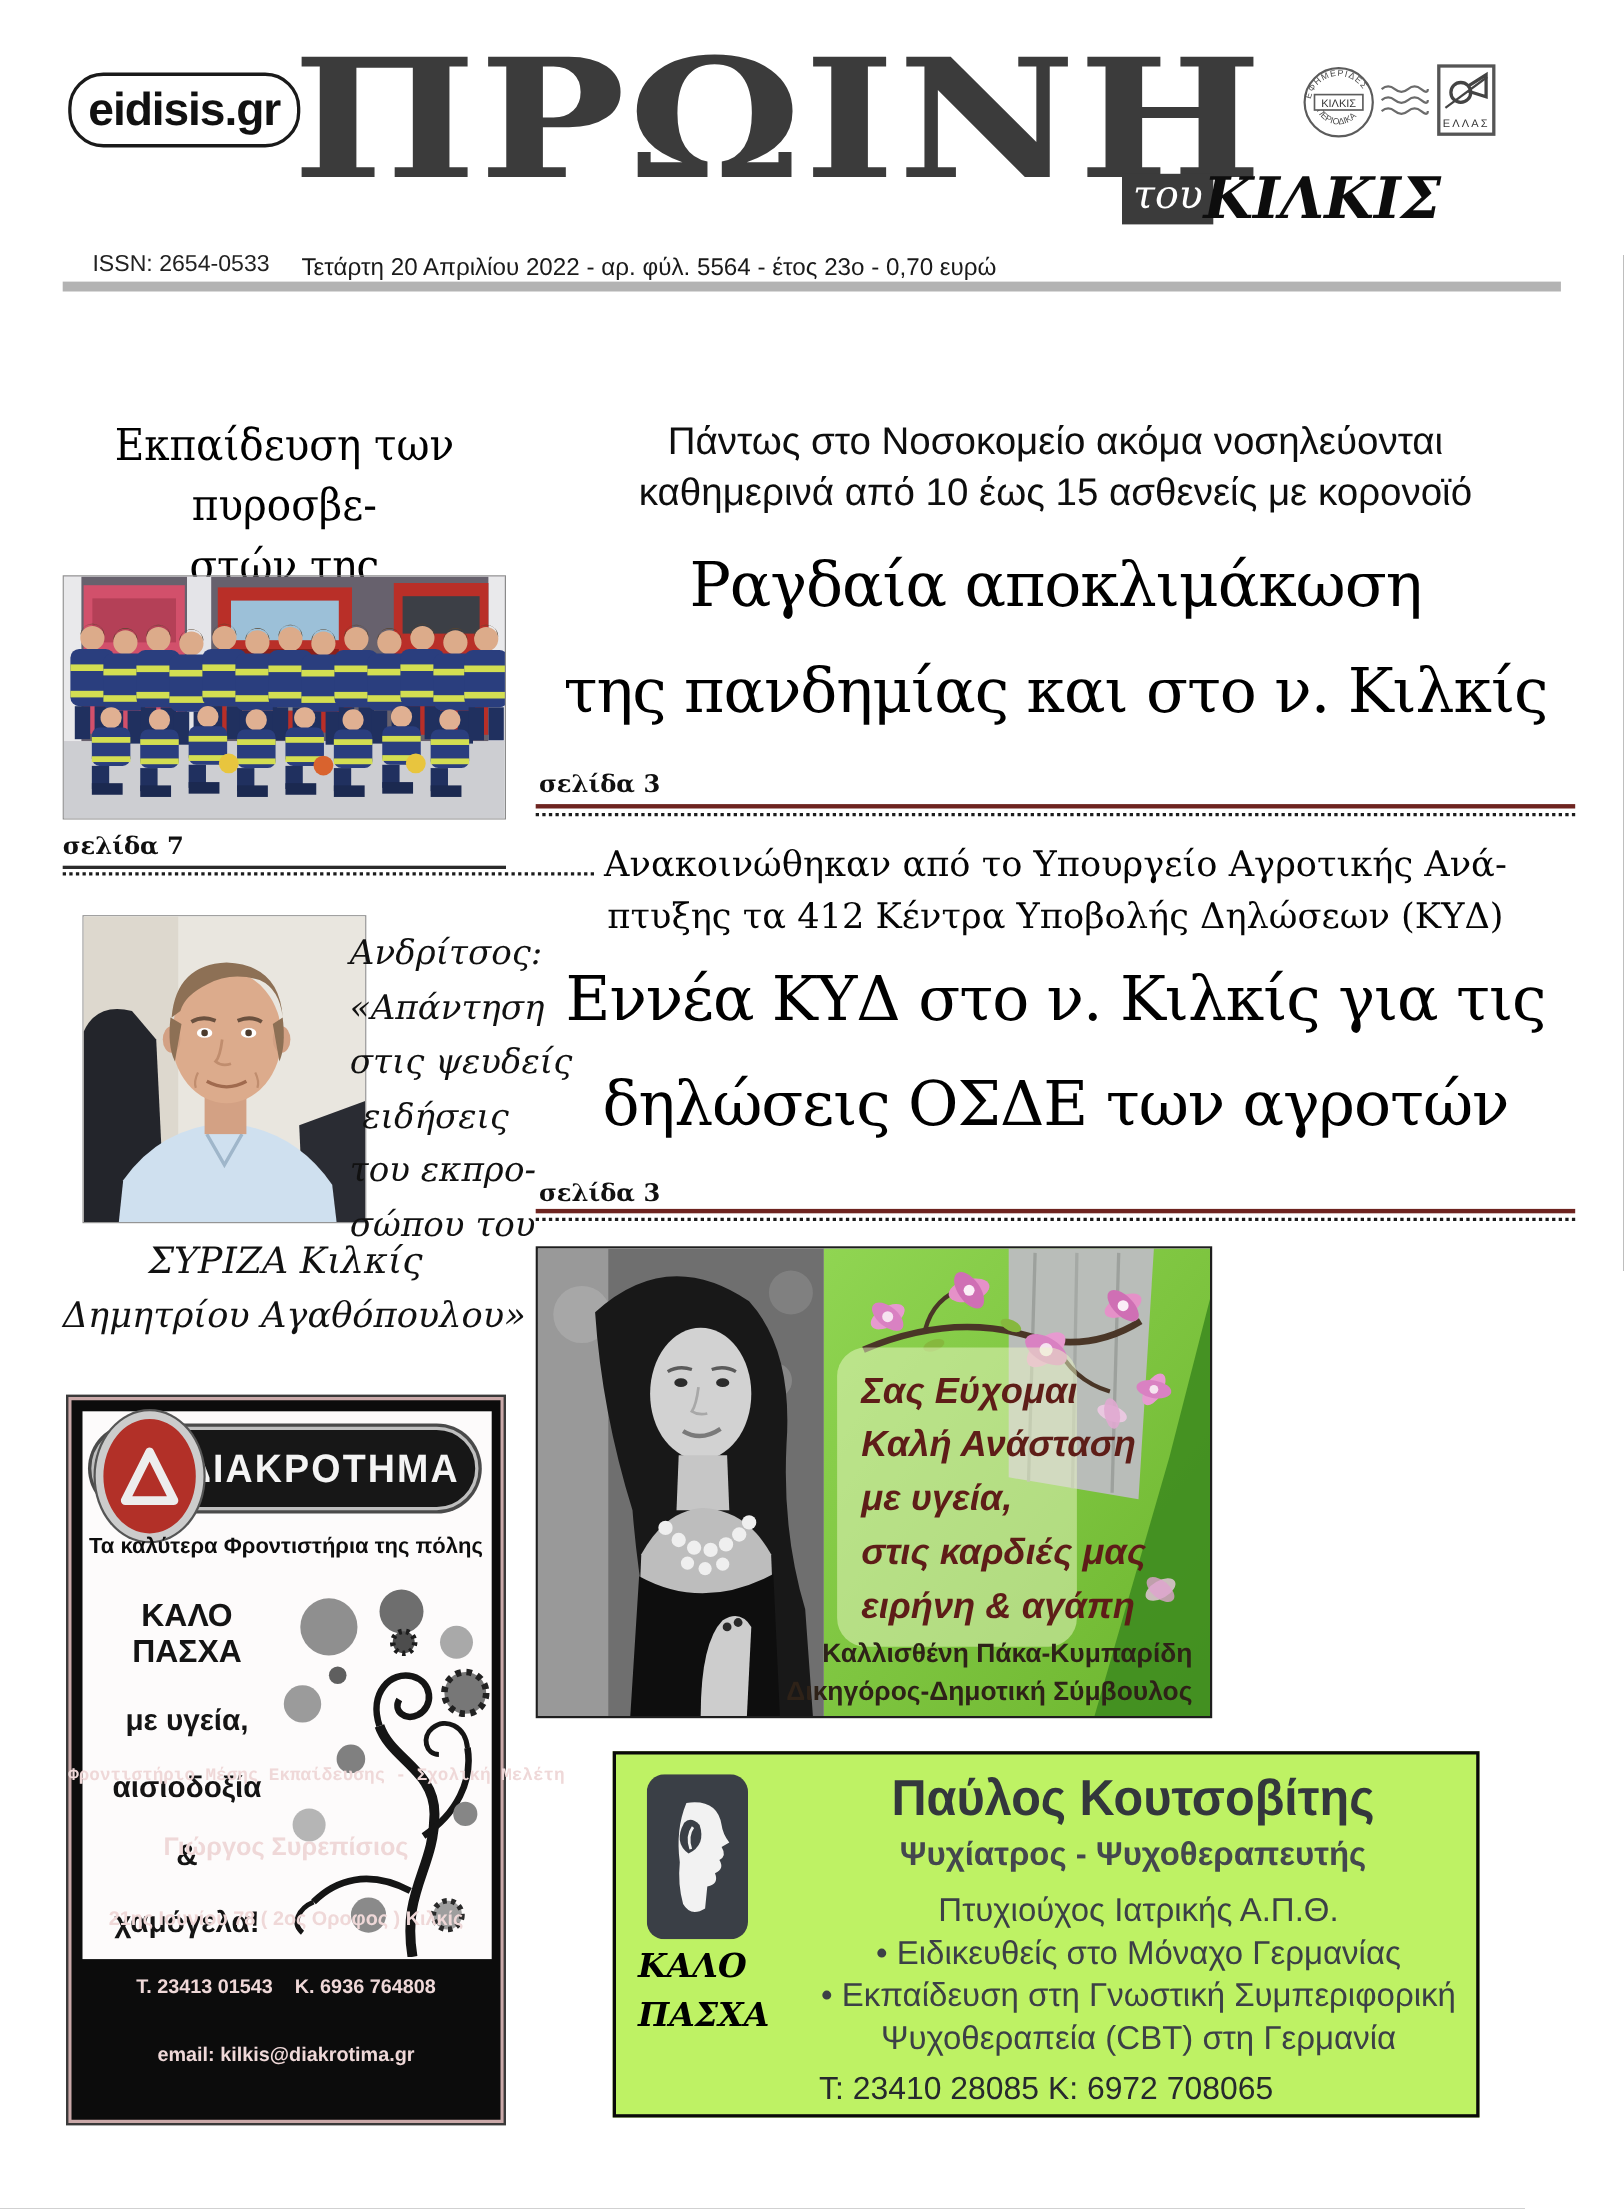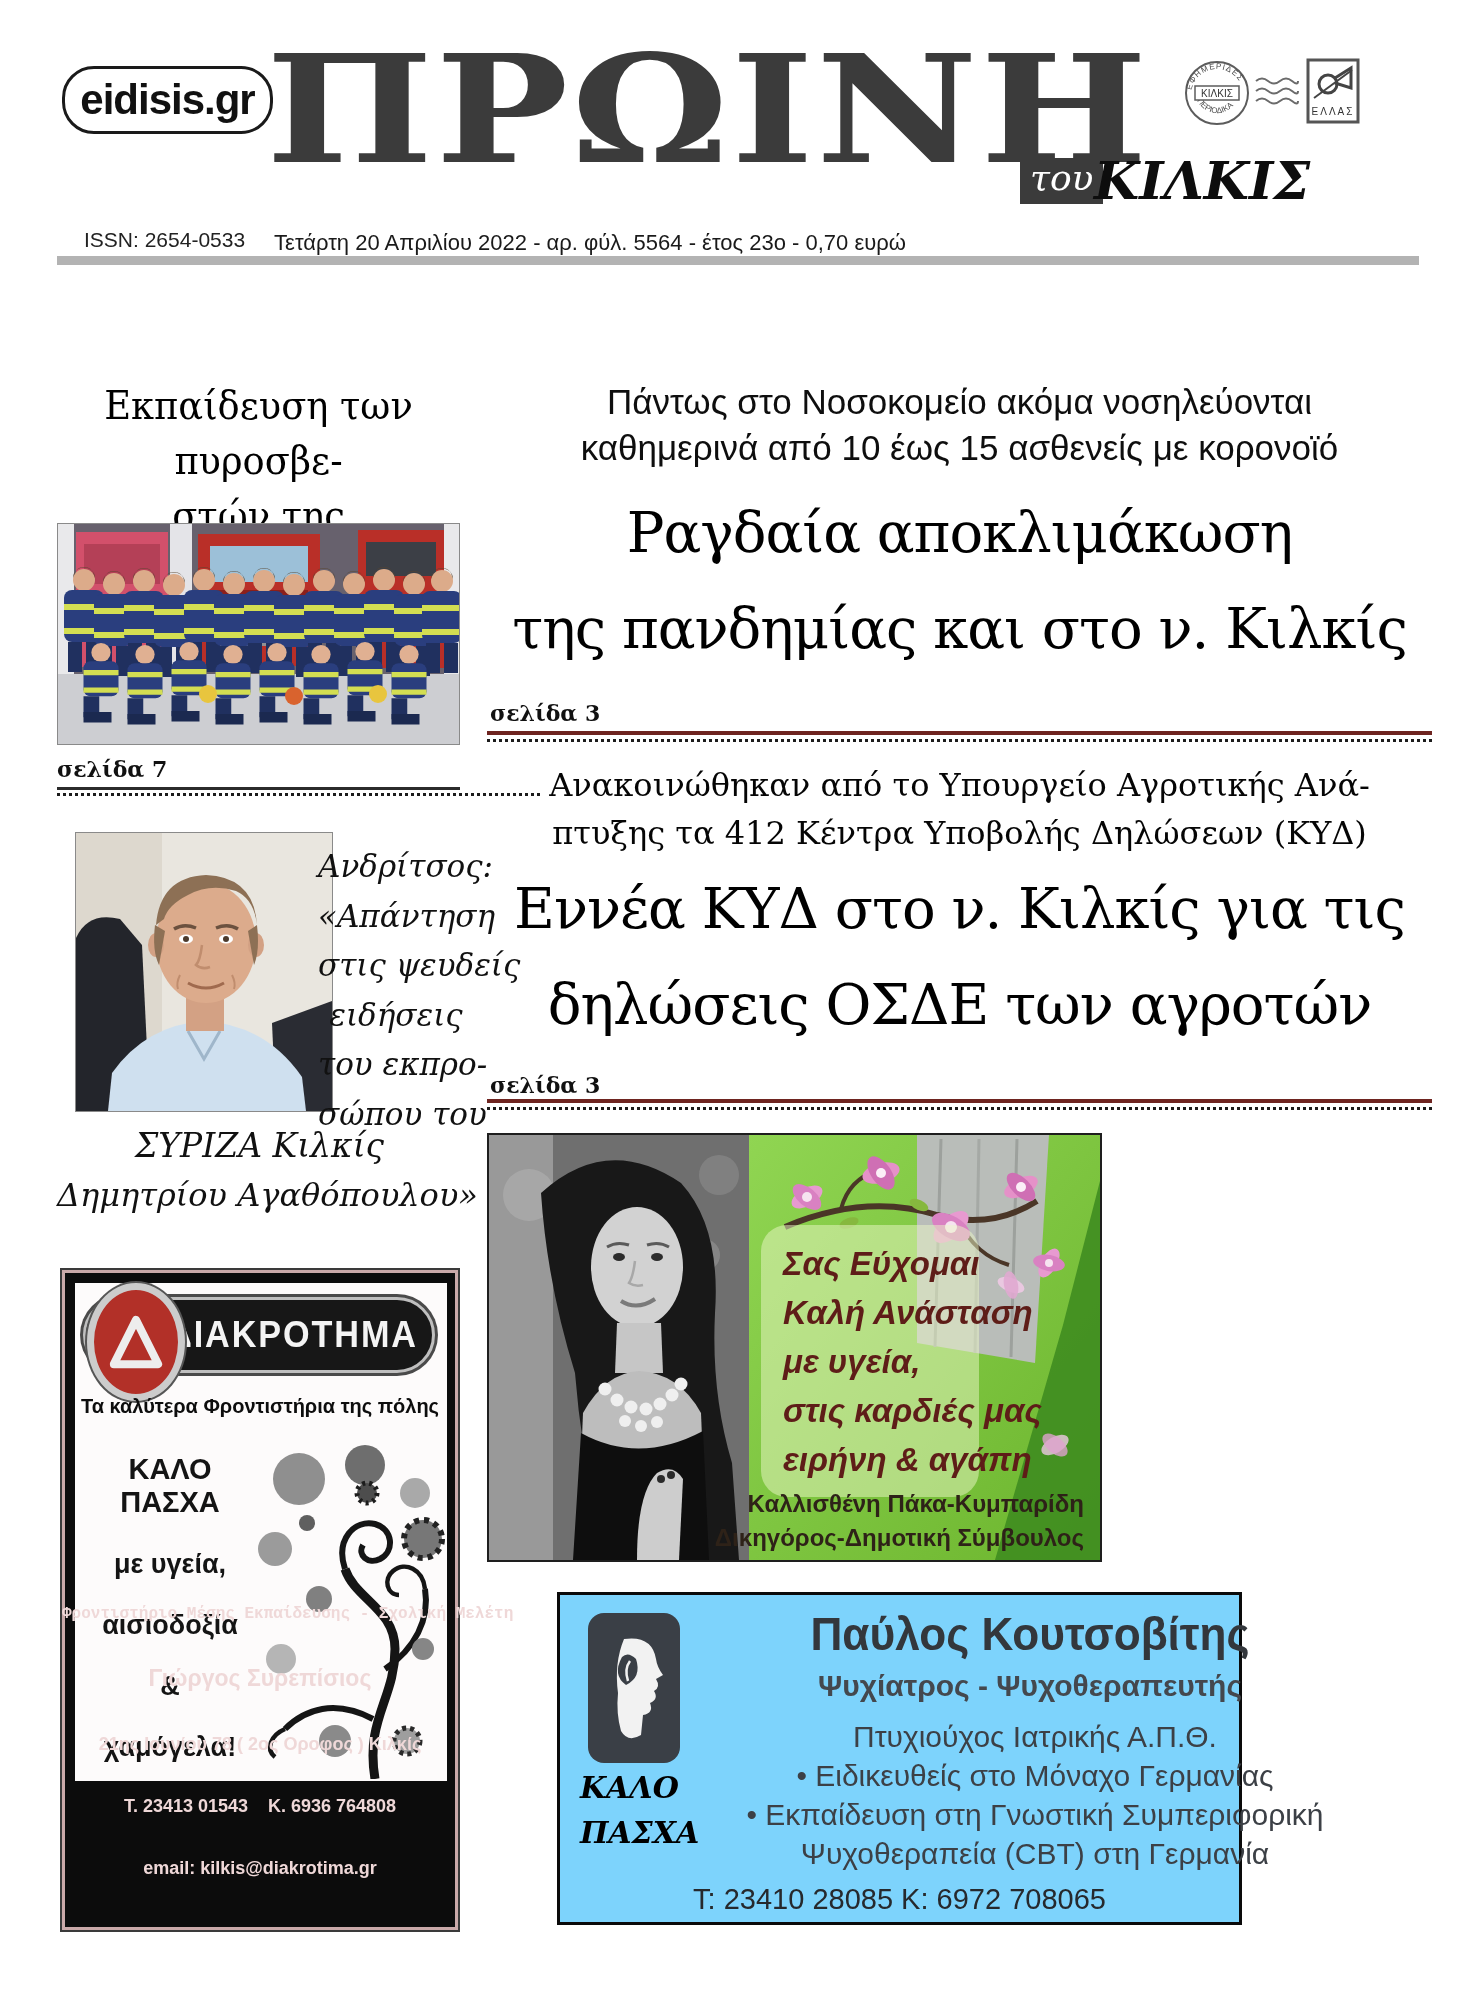--- a/index.html
+++ b/index.html
@@ -63,21 +63,21 @@
   .dk-wish{position:absolute;left:10px;top:170px;width:170px;text-align:center;font-weight:bold;color:#141414;}
   .dk-wish div{margin-bottom:30px;}
   .dk-w1{font-size:29px;}
   .dk-w{font-size:27px;}
   .dk-foot{position:absolute;left:0;bottom:10px;width:100%;text-align:center;color:#efd8d8;font-weight:bold;white-space:pre;}
   .dk-foot .f1{font-size:16px;margin-bottom:6px;font-family:Liberation Mono, monospace;}
   .dk-foot .f2{font-size:23px;margin-bottom:6px;}
   .dk-foot .f3,.dk-foot .f4,.dk-foot .f5{font-size:18px;margin-bottom:5px;}
 
   
-  .ko{left:557px;top:1592px;width:685px;height:333px;border:3px solid #0a0a0a;box-sizing:border-box;background:#7dd3fc;}
+  .ko{left:557px;top:1592px;width:788px;height:333px;border:3px solid #0a0a0a;box-sizing:border-box;background:#bef264;}
   .ko-logo{position:absolute;left:28px;top:18px;}
   .ko-name{position:absolute;left:130px;top:12px;width:680px;text-align:center;font-weight:bold;font-size:46px;
            color:#33373c;transform:scaleX(.96);transform-origin:center;}
   .ko-prof{position:absolute;left:130px;top:74px;width:680px;text-align:center;font-weight:bold;font-size:30px;color:#44484e;}
   .ko-easter{position:absolute;left:20px;top:170px;font-family:"DejaVu Serif",serif;font-weight:bold;font-style:italic;
              font-size:30px;line-height:1.5;color:#000;}
   .ko-cred{position:absolute;left:140px;top:122px;width:670px;text-align:center;font-size:30px;line-height:1.3;color:#3c4046;}
   .ko-addr{position:absolute;left:0;top:252px;width:100%;text-align:center;font-weight:bold;font-size:29px;color:#26292d;}
   .ko-phone{position:absolute;left:0;top:288px;width:100%;text-align:center;font-weight:normal;font-size:29px;color:#26292d;}
 </style>

